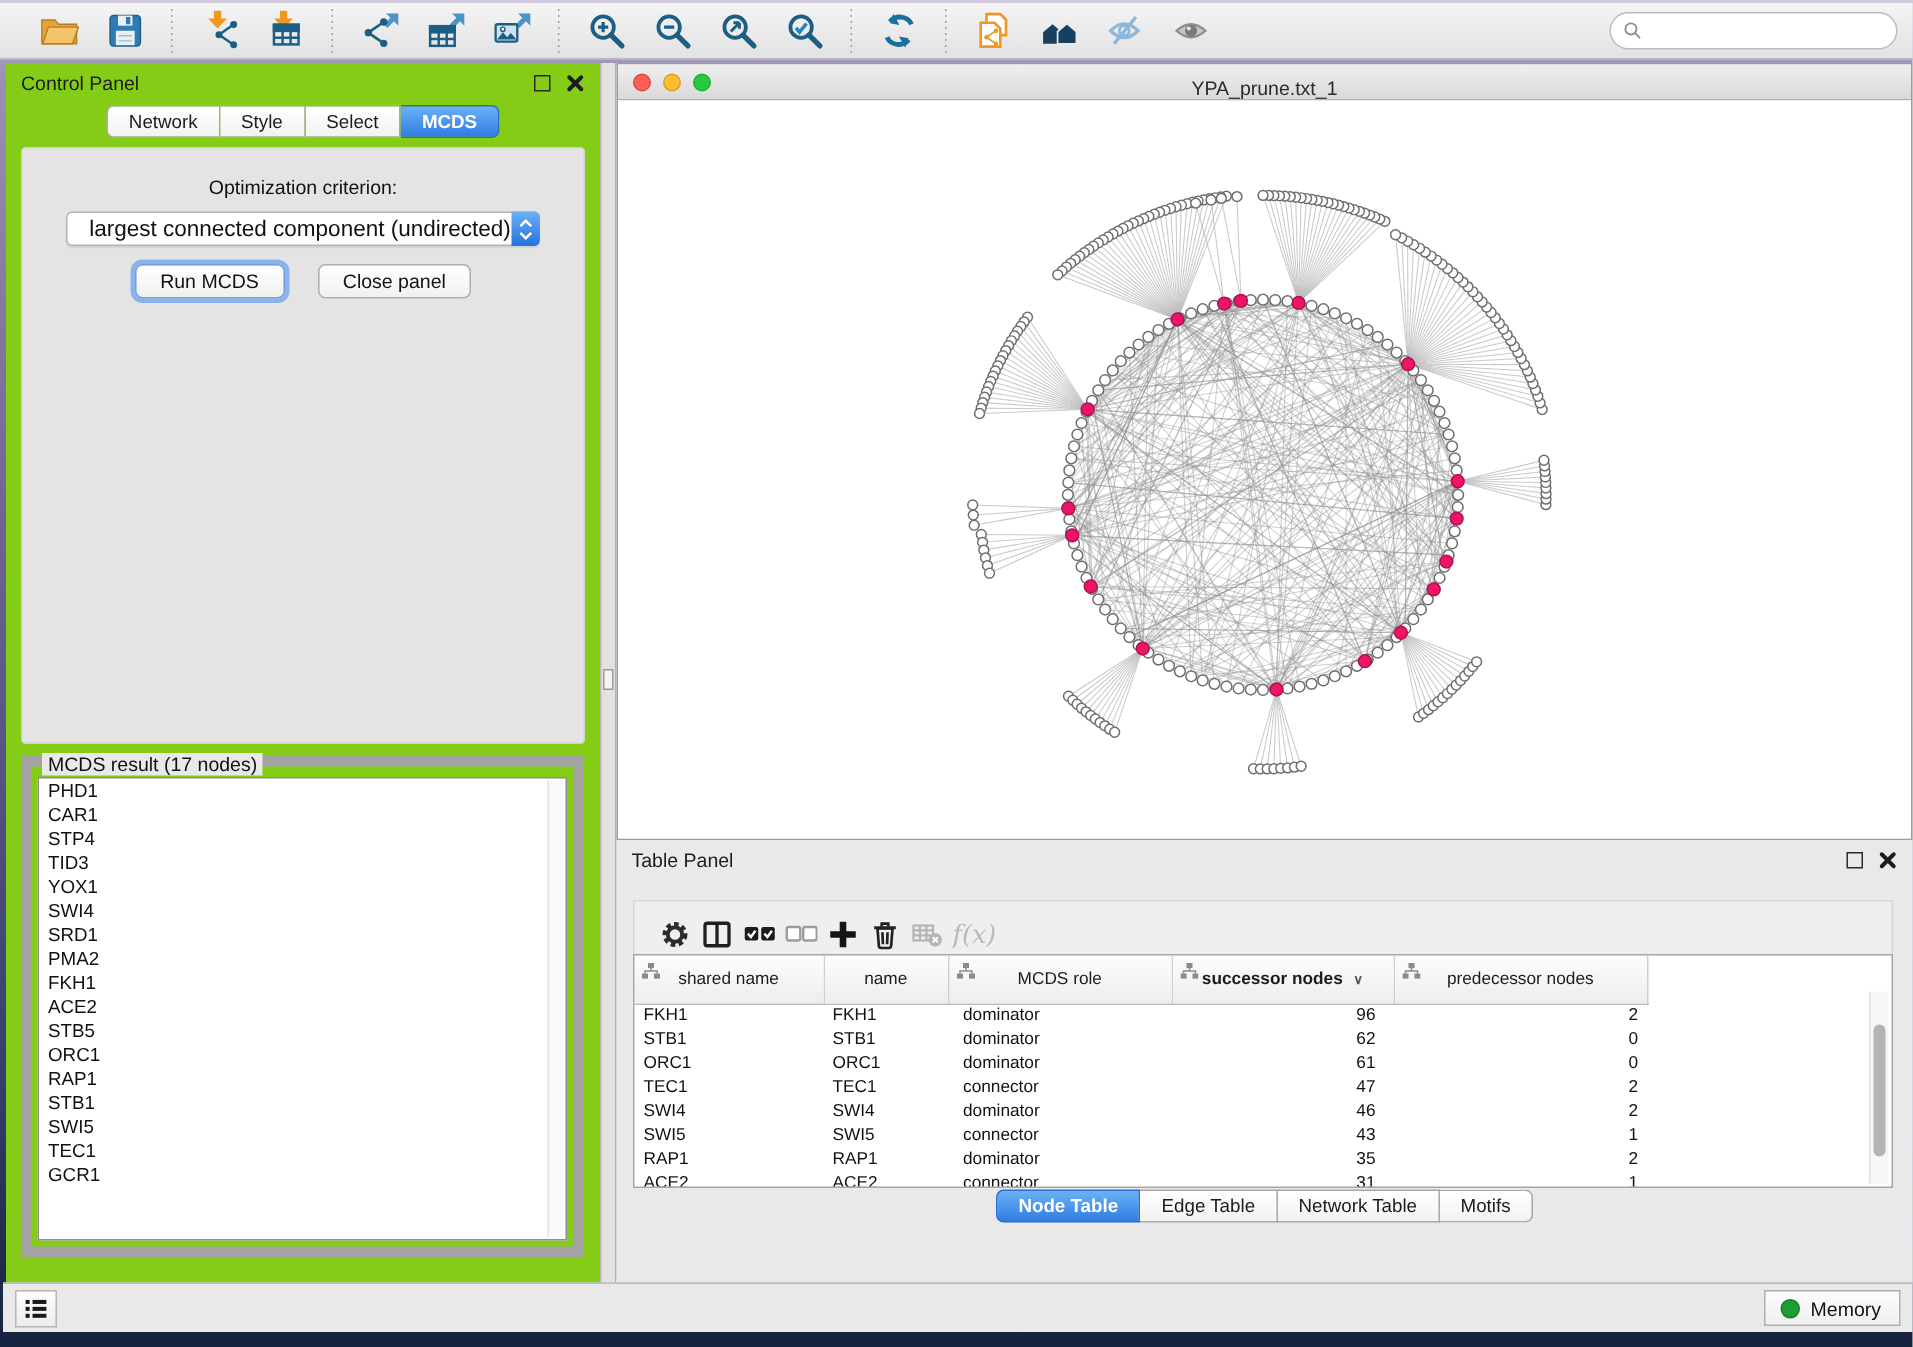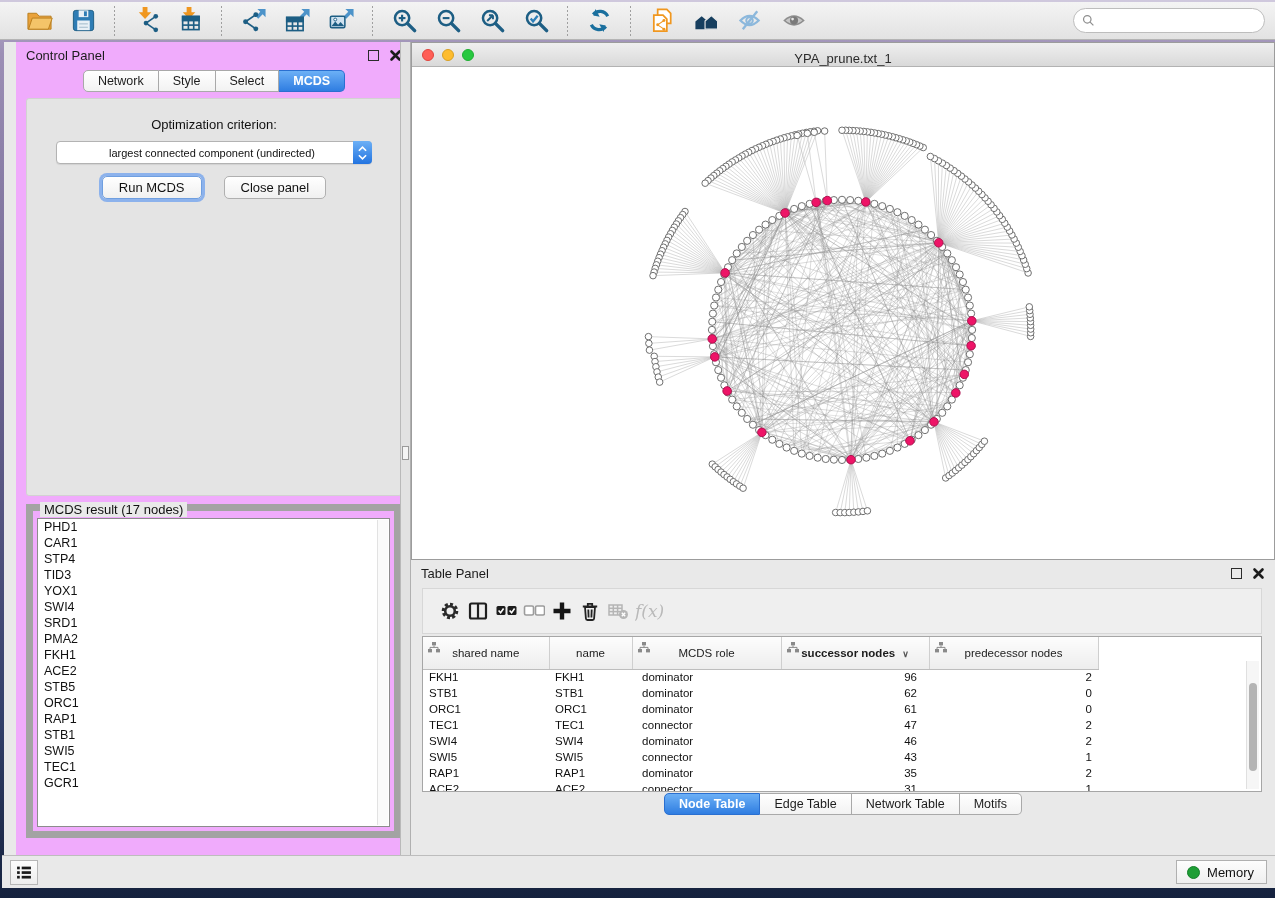--- a/index.html
+++ b/index.html
@@ -22,41 +22,41 @@
   .toolbar .spacer { flex:1; }
   .search { width:192px; height:25px; background:#fff; border:1px solid #bdbdbd;
     border-radius:13px; display:flex; align-items:center; padding:0 8px; gap:5px; }
   .search svg { width:13px; height:13px; flex:0 0 auto; }
   .search input { border:none; outline:none; flex:1; font-size:12px; background:transparent; }
 
   
   .main { position:absolute; left:4px; top:42px; right:0; bottom:43px; background:#e9e9e9; }
 
   
-  .control-panel { position:absolute; left:12px; top:0; width:396px; bottom:0;
-    background:#f0abfc; }
+  .control-panel { position:absolute; left:0; top:0; width:396px; bottom:0;
+    background:#84cc16; }
   .panel-titlebar { height:26px; display:flex; align-items:center; padding:0 10px;
     font-size:13px; color:#1c1c1c; }
   .panel-titlebar .pt-label { flex:1; }
   .float-btn { width:11px; height:11px; border:1.5px solid #2b2b2b; background:transparent; margin-right:10px; }
   .close-x { width:13px; height:13px; }
   .seg-tabs { display:flex; justify-content:center; margin-top:2px; }
   .seg-tab { height:22px; padding:0 14px; background:linear-gradient(#ffffff,#f2f2f2);
     border:1px solid #a9a9a9; border-left-width:0; font-size:12.5px; color:#1c1c1c;
     display:flex; align-items:center; }
   .seg-tab:first-child { border-left-width:1px; border-radius:5px 0 0 5px; }
   .seg-tab:last-child { border-radius:0 5px 5px 0; }
   .seg-tab.active { background:linear-gradient(#6cb0f6,#2f7de1); color:#fff; border-color:#2a6fd0;font-weight:bold; }
   .cp-inner { position:absolute; left:10px; right:10px; top:56px; height:398px;
     background:#e4e4e4; border:1px solid #d2d2d2; border-radius:3px; text-align:center; }
   .opt-label { margin-top:18px; font-size:13px; color:#111; }
   .dropdown { margin:9px auto 0; width:316px; height:23px; background:#fff;
     border:1px solid #b3b3b3; border-radius:4px; display:flex; align-items:center;
     box-shadow:0 1px 1px rgba(0,0,0,.08); }
-  .dropdown .dd-val { flex:1; font-size:11px; color:#111; padding-left:14px;
+  .dropdown .dd-val { flex:1; font-size:15px; color:#111; padding-left:14px;
     white-space:nowrap; overflow:hidden; }
   .dd-stepper { width:19px; height:23px; margin-right:-1px; border-radius:0 4px 4px 0;
     background:linear-gradient(#6cb0f6,#2374e0); display:flex; flex-direction:column;
     align-items:center; justify-content:center; gap:2px; }
   .dd-stepper svg { width:9px; height:6px; }
   .btn-row { margin-top:12px; display:flex; justify-content:center; gap:22px; }
   .push-btn { height:23px; padding:0 16px; background:linear-gradient(#ffffff,#f0f0f0);
     border:1px solid #b0b0b0; border-radius:5px; font-size:13px; color:#111;
     display:flex; align-items:center; }
   .push-btn.focused { box-shadow:0 0 0 3px rgba(92,151,240,.65); border-color:#6f9fe0; }
@@ -89,21 +89,21 @@
   .traffic span { width:12px; height:12px; border-radius:50%; display:block; }
   .tl-red { background:#ff5f57; border:1px solid #e0443e; }
   .tl-yellow { background:#febc2e; border:1px solid #d8a023; }
   .tl-green { background:#28c840; border:1px solid #1faf33; }
   .net-title { font-size:13px; color:#2b2b2b; }
   .net-canvas { position:absolute; left:0; right:0; top:24px; bottom:0; background:#fff; }
   .net-canvas svg { width:100%; height:100%; display:block; }
 
   
   .table-panel { position:absolute; left:0; right:0; top:518px; bottom:0; background:#e9e9e9; }
-  .tp-toolbar { position:absolute; left:11px; right:13px; top:28px; height:46px;
+  .tp-toolbar { position:absolute; left:11px; right:13px; top:40px; height:46px;
     background:#efefef; border:1px solid #d7d7d7; display:flex; align-items:center;
     gap:6px; padding:0 16px; }
   .tp-btn { display:flex; align-items:center; justify-content:center; height:24px; }
   .table-box { position:absolute; left:11px; right:13px; top:76px; bottom:63px;
     background:#fff; border:1px solid #a6a6a6; overflow:hidden; }
   table.node-table { border-collapse:collapse; table-layout:fixed; }
   .node-table th { height:32px; background:linear-gradient(#fdfdfd,#ededed);
     border-right:1px solid #cfcfcf; border-bottom:1px solid #bdbdbd;
     font-size:11.5px; font-weight:normal; color:#1c1c1c; position:relative; text-align:center; }
   .node-table th .th-icon { position:absolute; left:5px; top:5px; }

